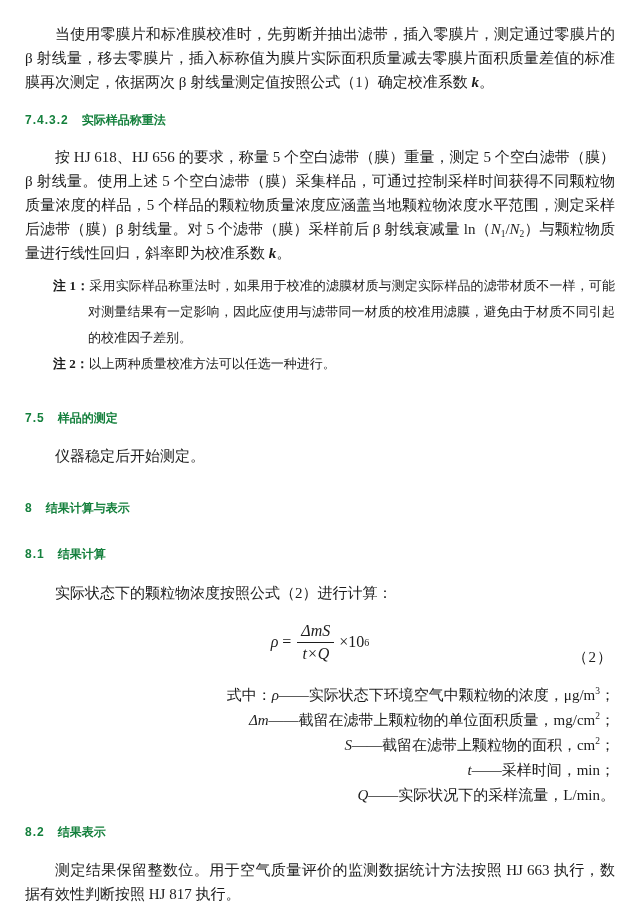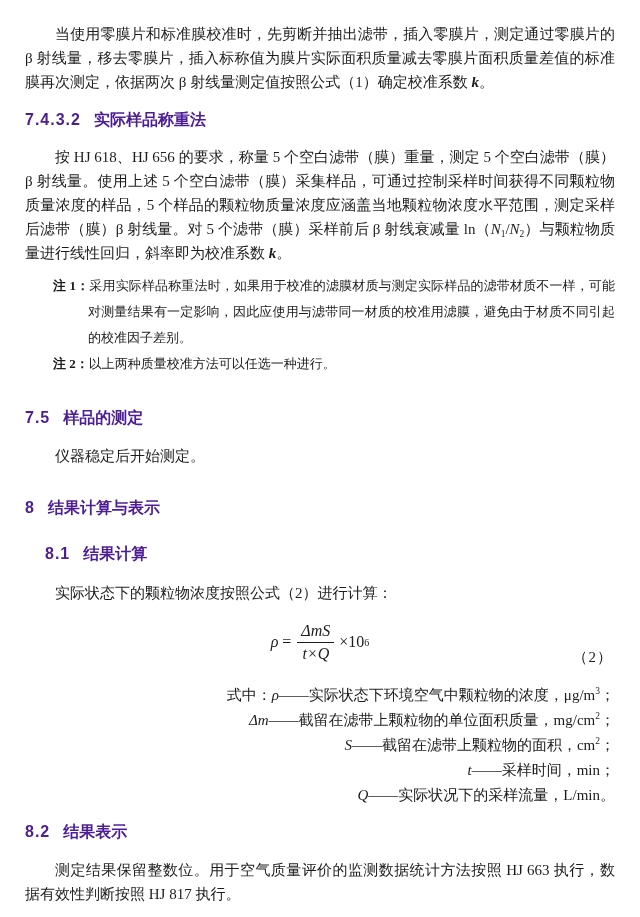--- a/index.html
+++ b/index.html
@@ -18,23 +18,23 @@
   p { margin: 0; }
   .para {
     font-size: 15px;
     line-height: 24px;
     text-align: justify;
     text-indent: 2em;
   }
   .heading {
     font-family: "Liberation Sans", "DejaVu Sans", sans-serif;
     font-weight: bold;
-    font-size: 16px;
+    font-size: 12px;
     line-height: 20px;
-    color: #4c1d95;
+    color: #15803d;
   }
   .heading .hnum { margin-right: 13px; letter-spacing: 1px; }
   .var {
     font-style: italic;
     font-family: "Liberation Serif", "DejaVu Serif", serif;
   }
   .bvar { font-weight: bold; }
   .subscr {
     font-size: 9.5px;
     vertical-align: -3px;
@@ -52,21 +52,21 @@
     padding-left: 63px;
     text-indent: -35px;
   }
   .note-label { font-weight: bold; margin-top: 40px; }
   .mt-h1 { margin-top: 16px; }
   .mt-p2 { margin-top: 15px; }
   .mt-n1 { margin-top: 8px; }
   .mt-h75 { margin-top: 31px; }
   .mt-p3 { margin-top: 16px; }
   .mt-h8 { margin-top: 30px; }
-  .mt-h81 { margin-top: 26px; margin-left: 20px; }
+  .mt-h81 { margin-top: 26px; }
   .mt-p4 { margin-top: 17px; }
   .mt-h82 { margin-top: 14px; }
   .mt-p5 { margin-top: 16px; }
   .formula-row {
     position: relative;
     margin-top: 8px;
     height: 58px;
     display: flex;
     align-items: center;
     justify-content: center;

